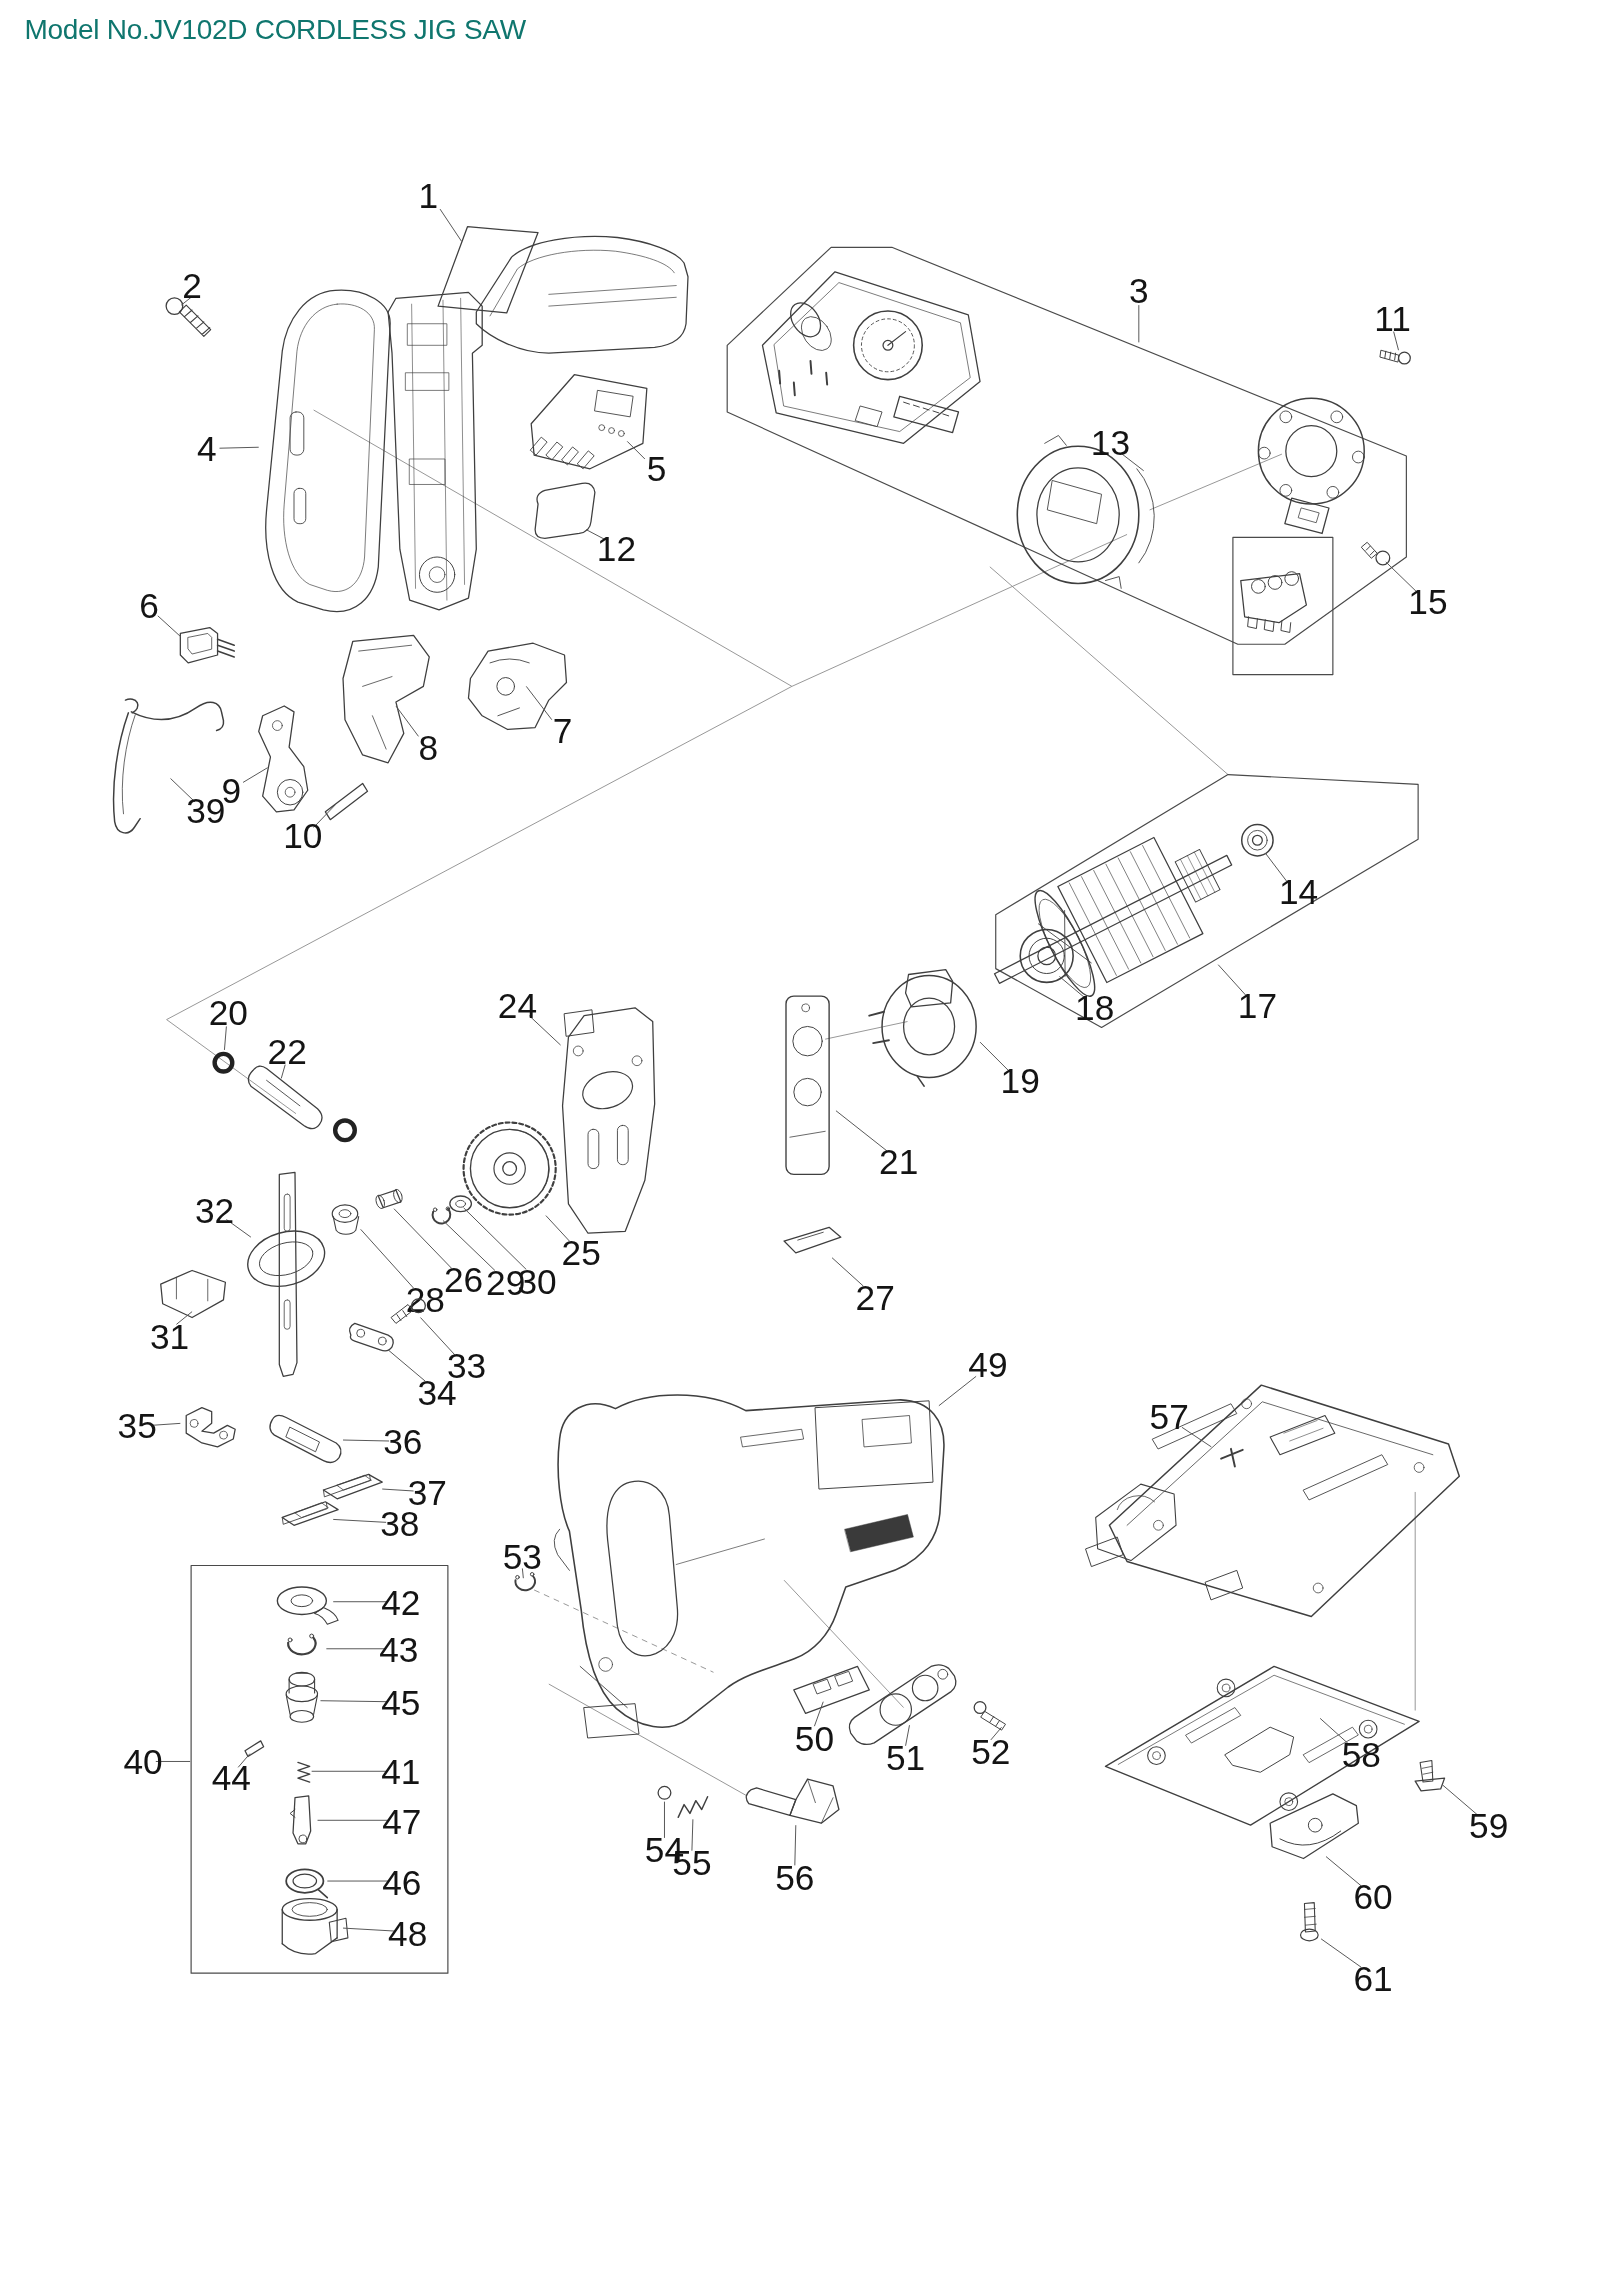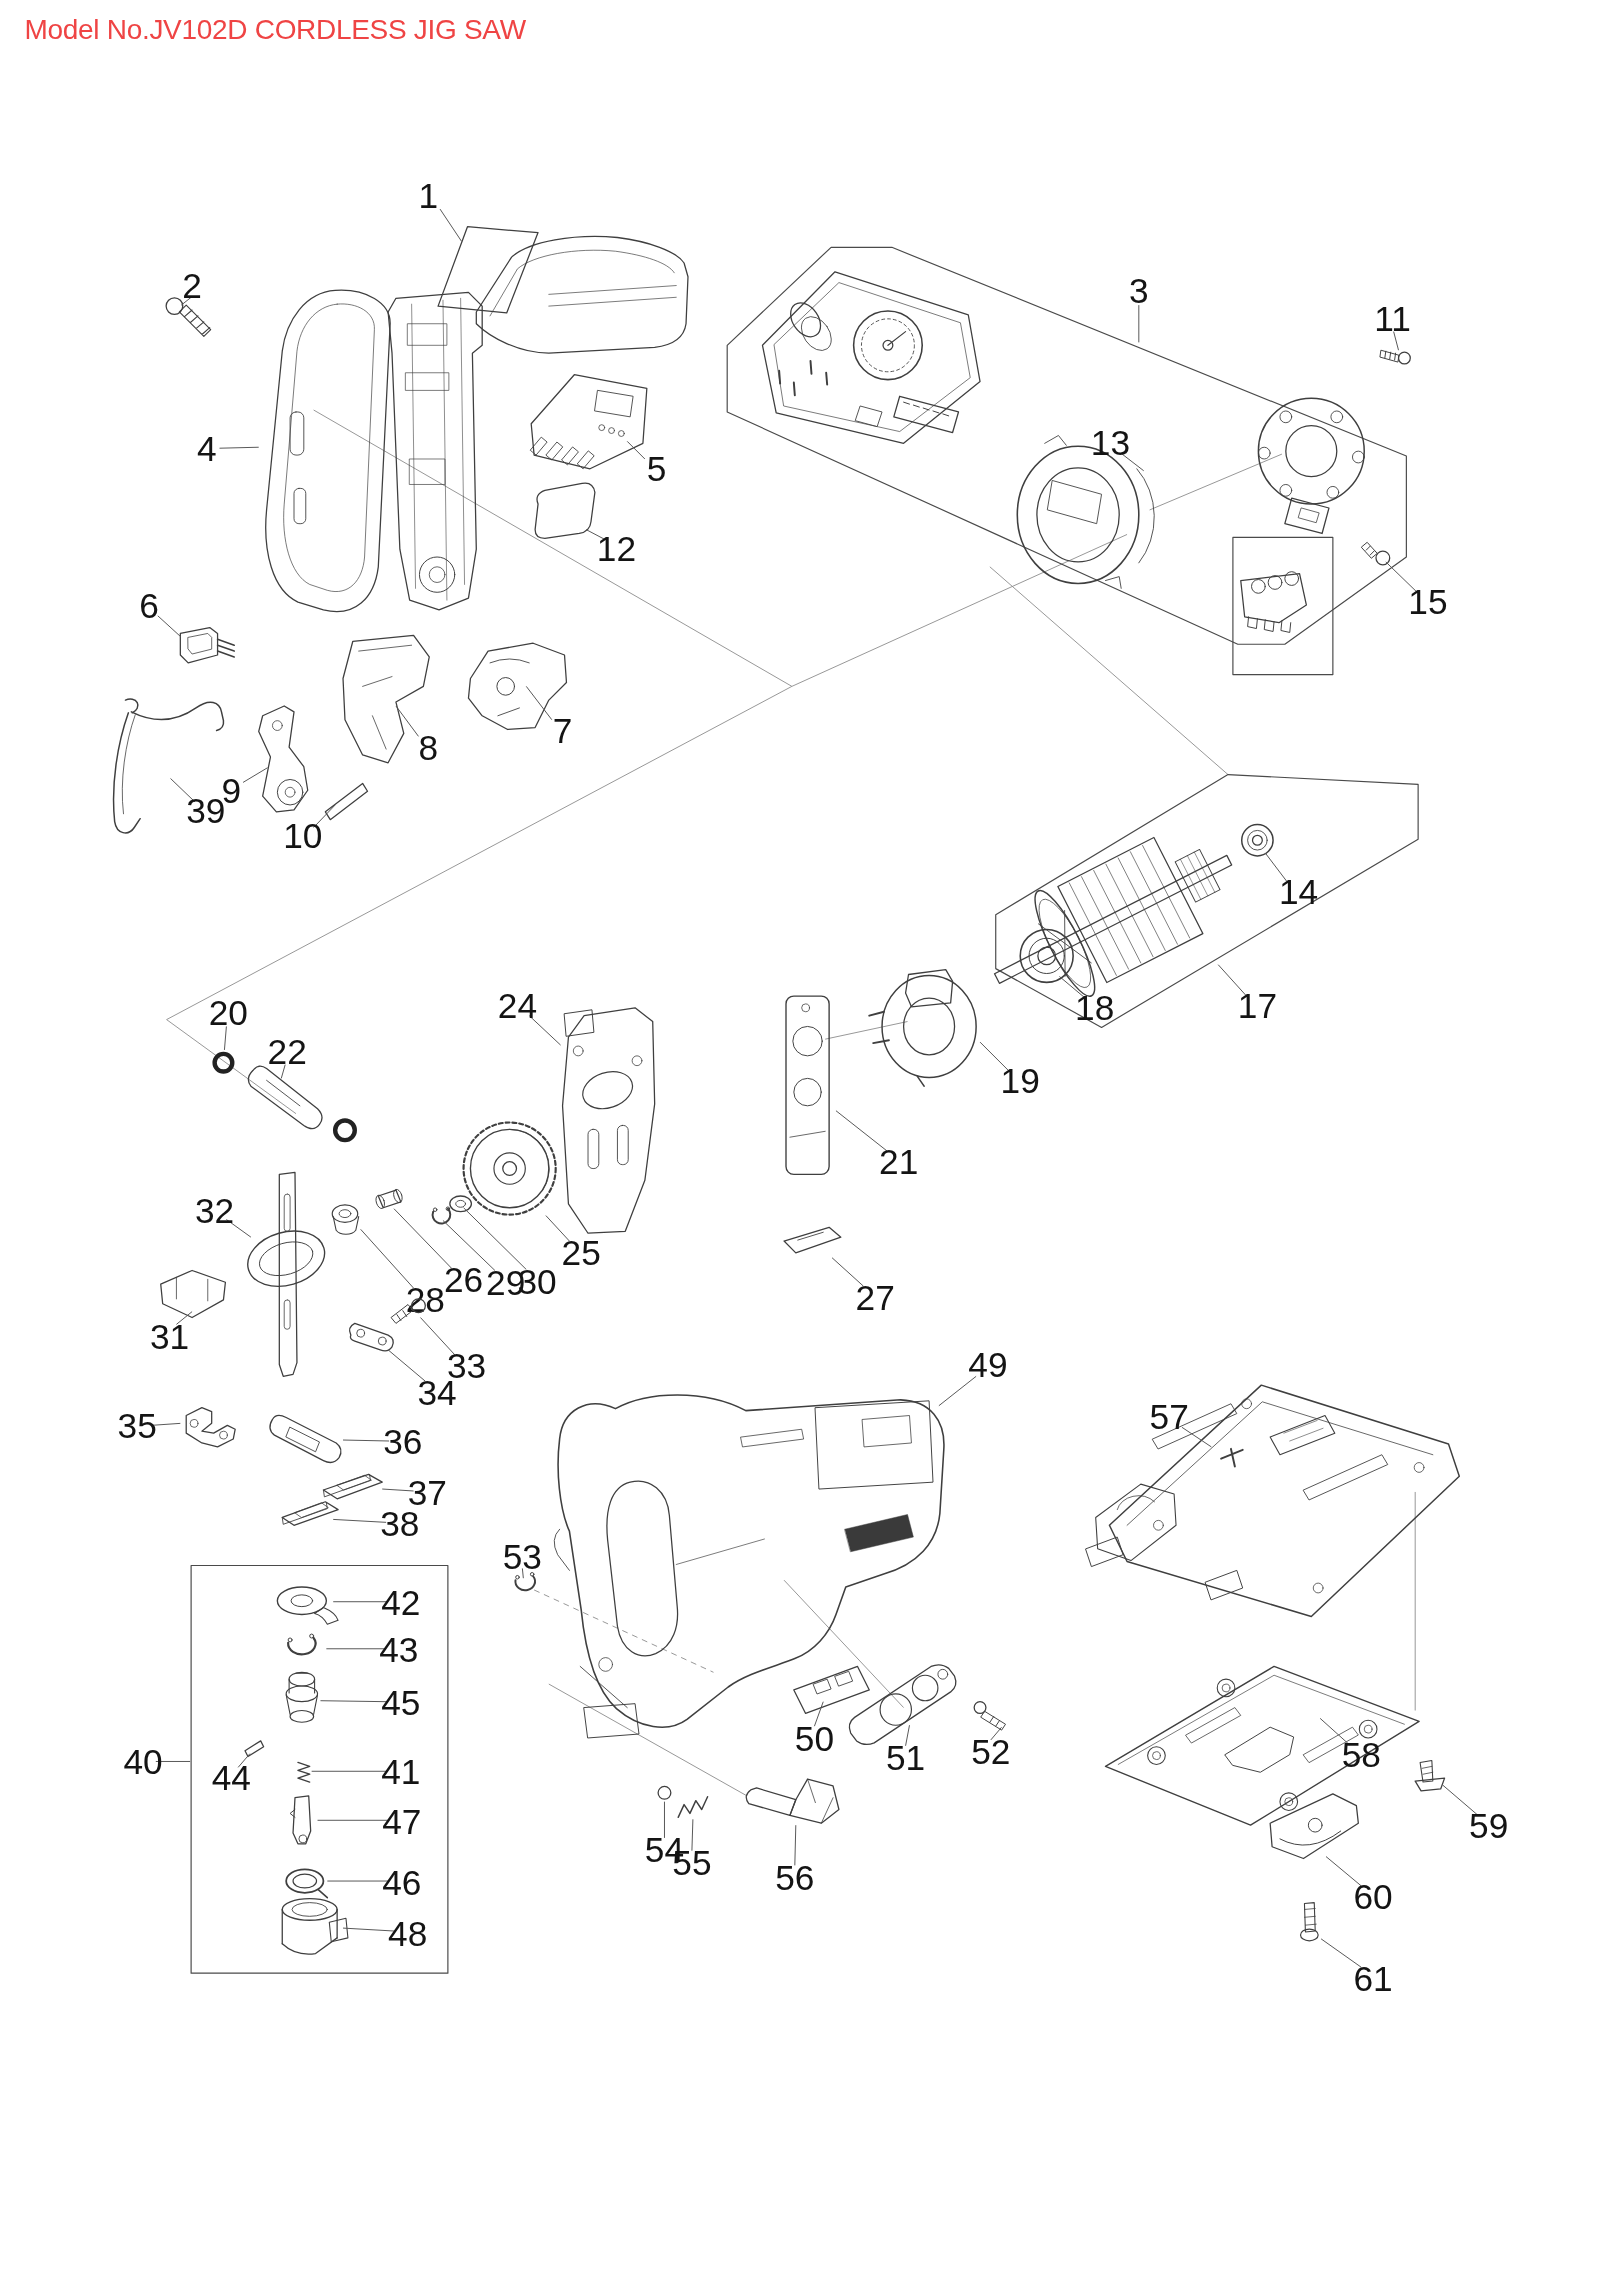--- a/index.html
+++ b/index.html
@@ -1,19 +1,19 @@
 <!DOCTYPE html>
 <html><head>
 <meta charset="utf-8">
 <style>
   html,body{margin:0;padding:0;background:#ffffff;}
   .stage{position:relative;width:1621px;height:2293px;background:#ffffff;overflow:hidden;
          font-family:"Liberation Sans",sans-serif;}
   .title{position:absolute;left:24.5px;top:13.7px;margin:0;font-size:28px;font-weight:500;
-         color:#ef4444;letter-spacing:-0.3px;font-family:"Liberation Sans",sans-serif;}
+         color:#0f766e;letter-spacing:-0.3px;font-family:"Liberation Sans",sans-serif;}
   svg{position:absolute;left:0;top:0;}
   svg text{font-family:"Liberation Sans",sans-serif;}
 </style>
 </head>
 <body>
 
 <div class="stage">
   <h1 class="title">Model No.JV102D CORDLESS JIG SAW</h1>
   <svg id="diagram" xmlns="http://www.w3.org/2000/svg" width="1621" height="2293" viewBox="0 0 1654 2339">
       <polyline points="320,418 808,700" fill="none" stroke="#8a8a8a" stroke-width="0.9"></polyline>

